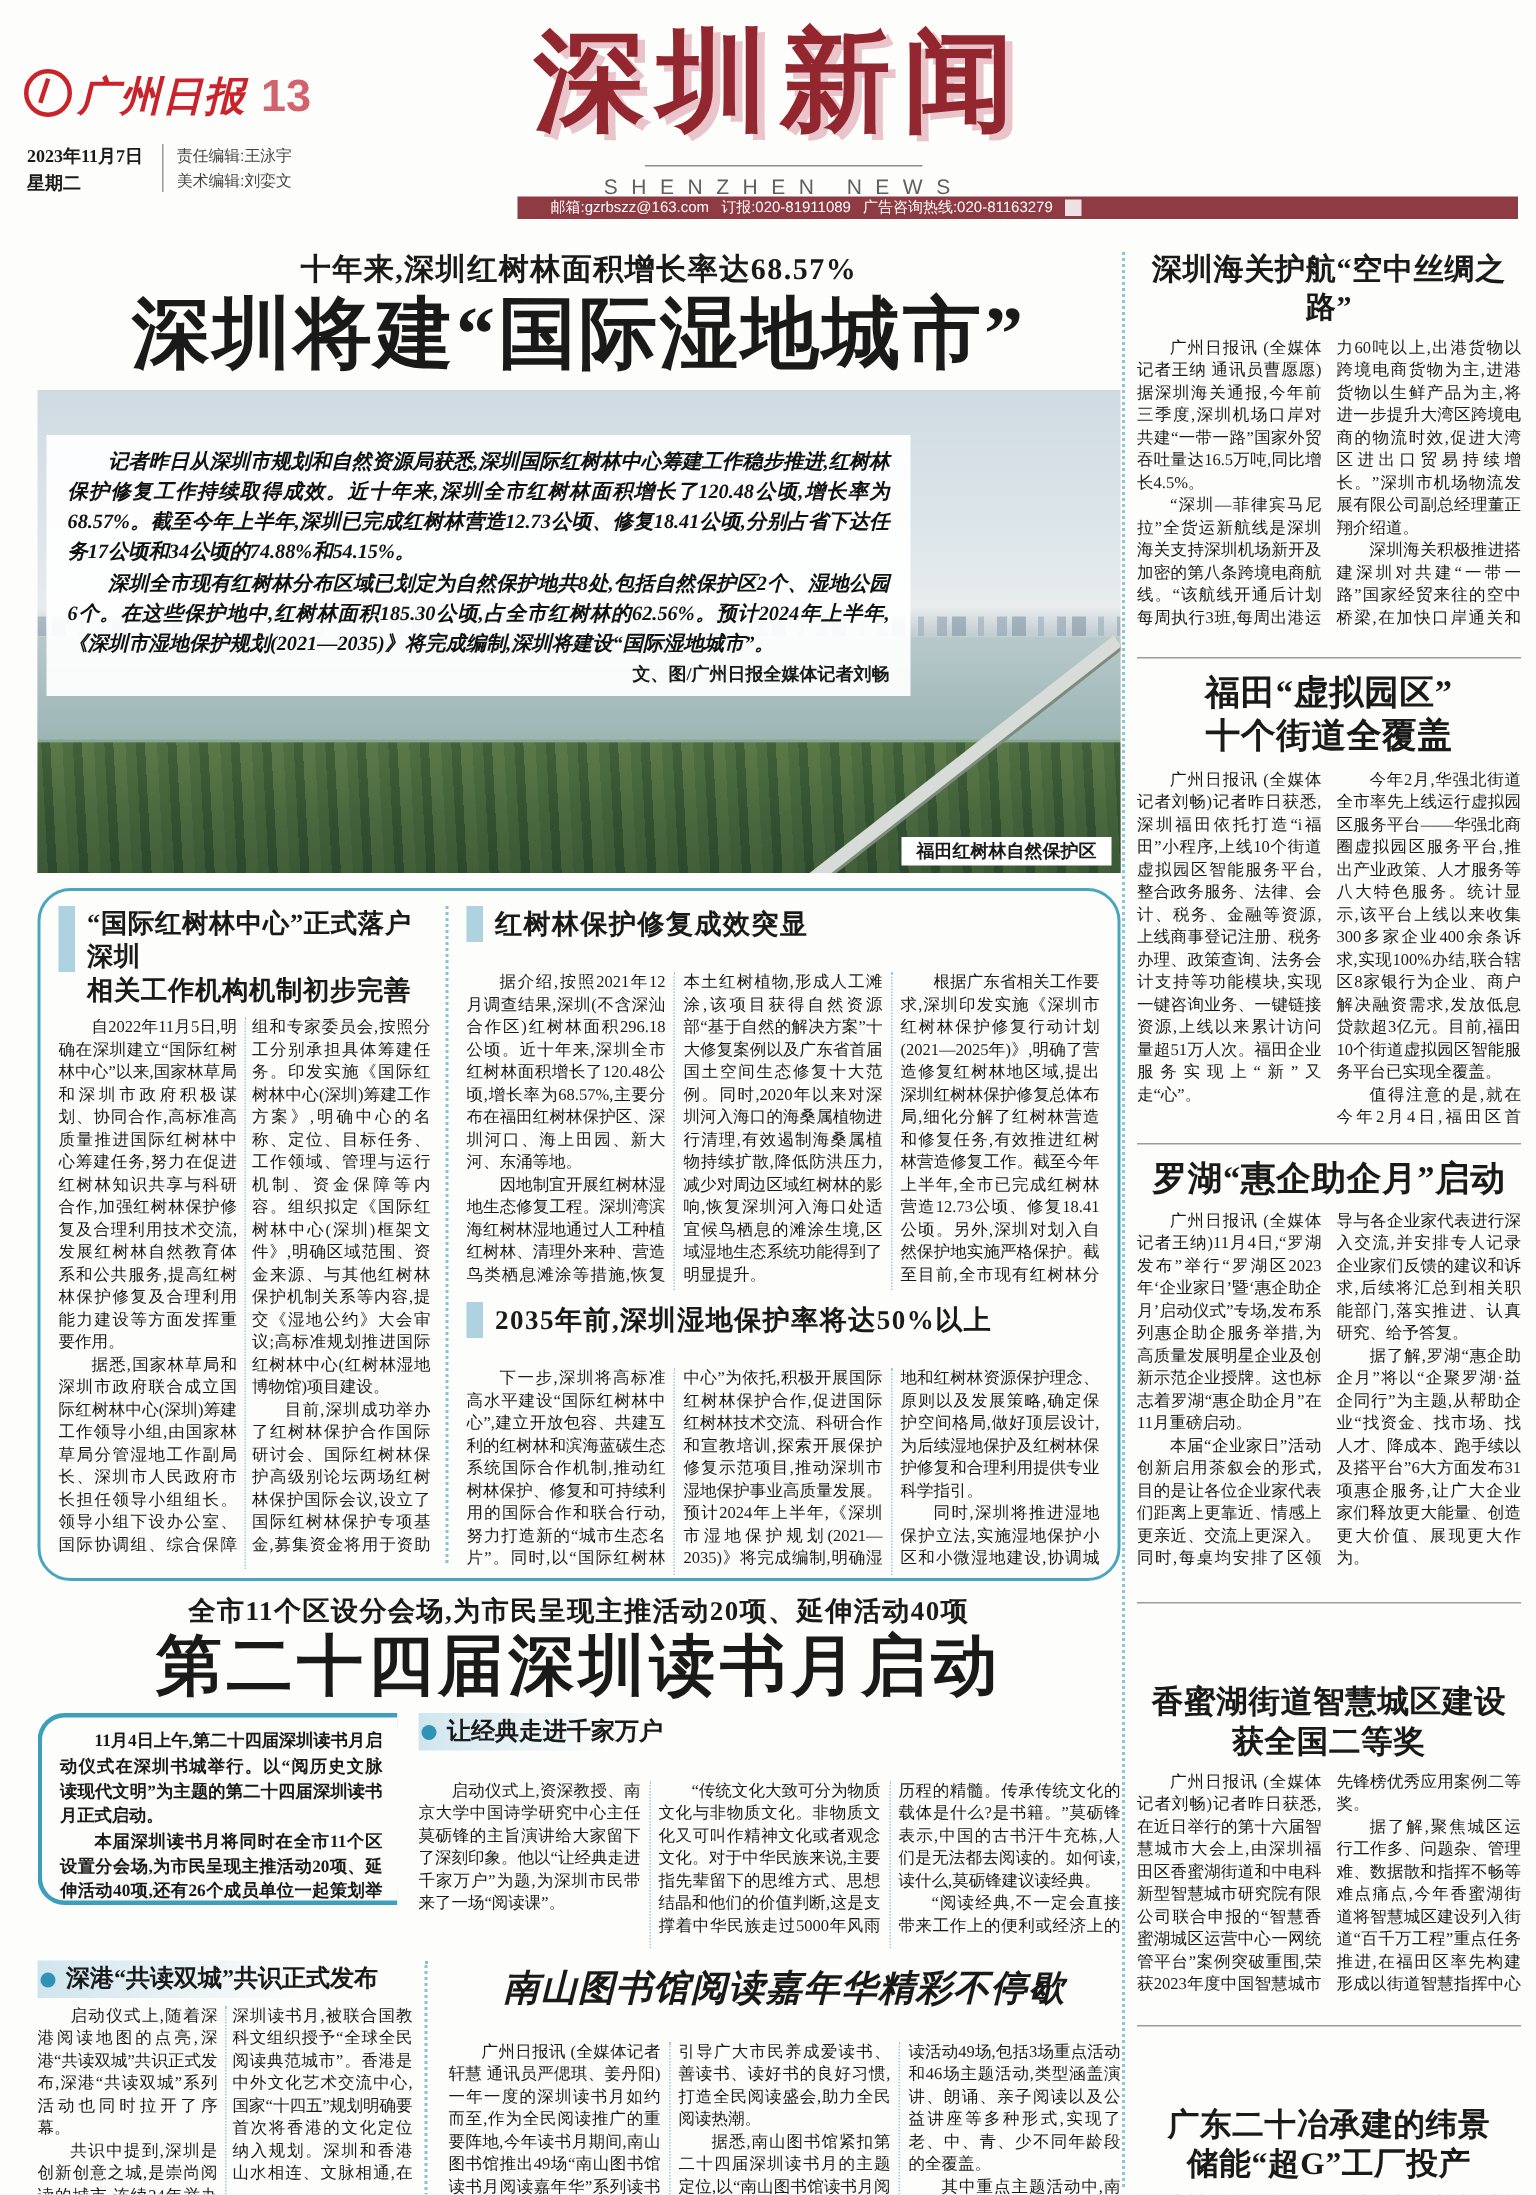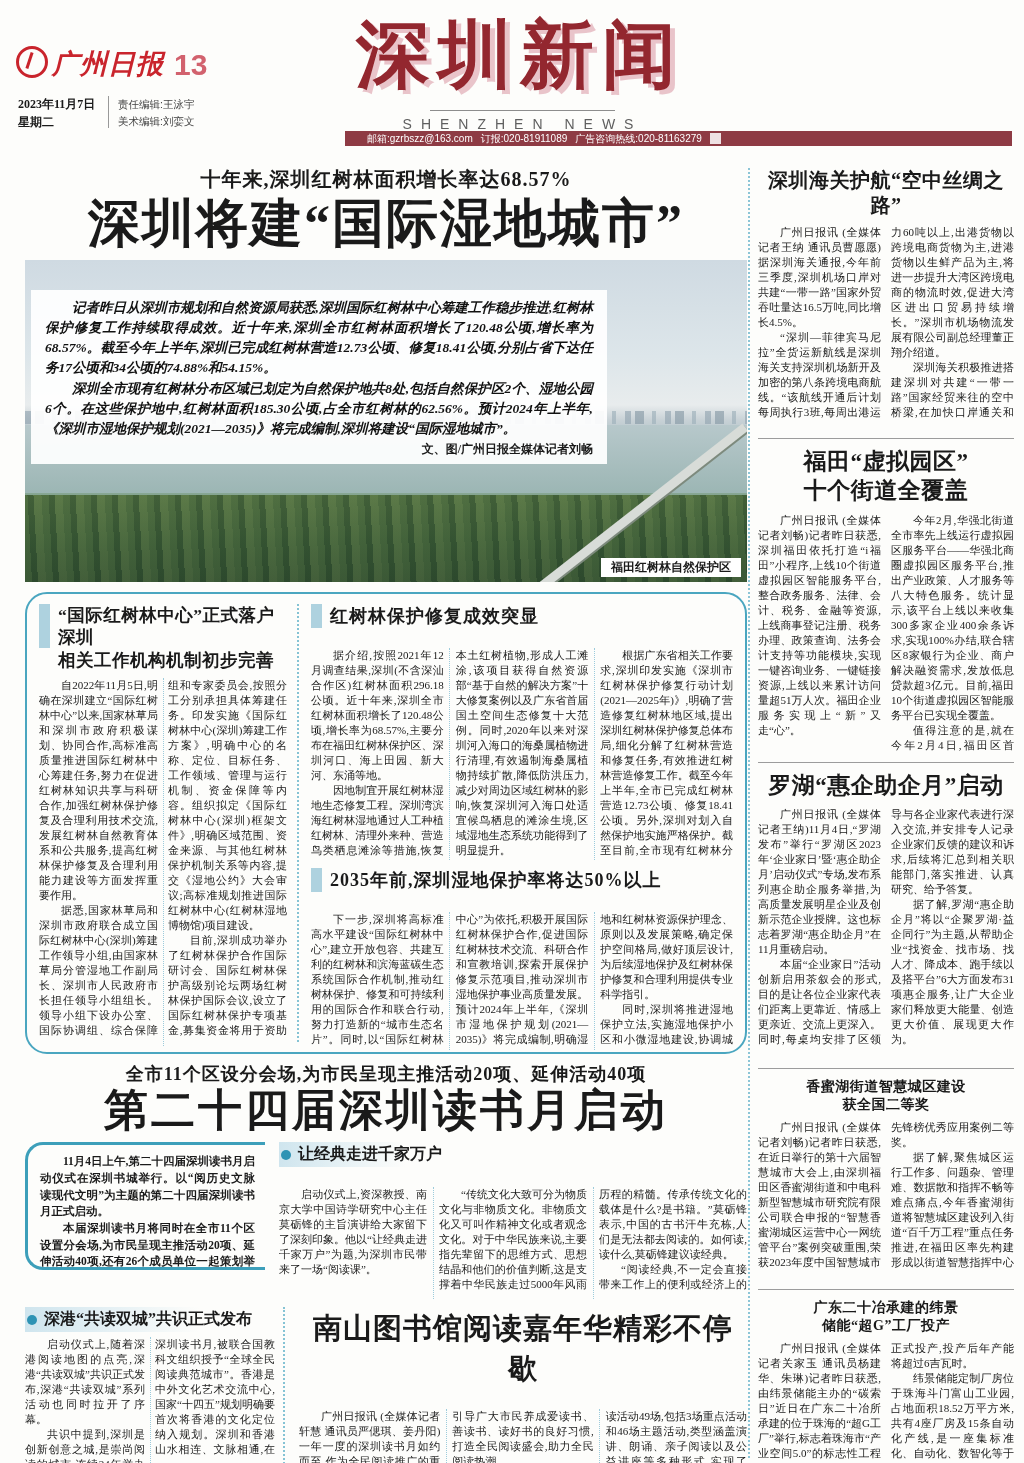--- a/index.html
+++ b/index.html
@@ -58,41 +58,41 @@
   .cols2{column-count:2;column-gap:10px;column-rule:1px dotted #9ccbdb;}
   .cols3{column-count:3;column-gap:12px;column-rule:1px dotted #9ccbdb;margin-top:20px;}
   .h365{height:368px;} .h205{height:212px;} .h148{height:138px;}
 
   
   .vdiv{position:absolute;left:748px;top:168px;height:1290px;border-left:2px dotted #8cc5d6;}
   .sidebar{position:absolute;left:758px;top:168px;width:256px;}
   .sb-art{overflow:hidden;}
   .sb-art + .sb-art{border-top:1px solid #9c9c9c;margin-top:7px;padding-top:9px;}
   .sb-h{text-align:center;font-weight:900;line-height:1.25;margin-bottom:7px;letter-spacing:.5px;}
-  .fs21{font-size:20px;} .fs23{font-size:23px;} .fs22{font-size:14px;}
+  .fs21{font-size:20px;} .fs23{font-size:23px;} .fs22{font-size:21px;margin-top:43px;}
   .sb-body{font-size:11px;line-height:15px;text-align:justify;column-count:2;column-gap:10px;overflow:hidden;}
   .sb-body p{margin:0;text-indent:2em;}
   .hb205{height:206px;} .hb240{height:242px;} .hb255{height:254px;} .hb160{height:162px;} .hb130{height:128px;}
 
   
   .bottom{position:absolute;left:25px;top:1062px;width:722px;}
   .b-kicker{text-align:center;font-size:18px;font-weight:bold;letter-spacing:1px;}
   .b-headline{text-align:center;font-size:44px;font-weight:900;letter-spacing:3px;line-height:1.05;margin-top:2px;}
   .b-row{display:flex;margin-top:8px;}
   .lead2{width:240px;flex:none;border:3px solid #3d9fba;border-right:none;border-radius:18px 0 0 18px;padding:8px 10px 6px 12px;box-sizing:border-box;height:128px;overflow:hidden;}
   .lead2 p{margin:0;font-size:11.5px;line-height:1.45;text-align:justify;text-indent:2em;font-weight:bold;}
   .subcol{flex:1;padding-left:14px;overflow:hidden;}
   .sub-title{display:flex;align-items:center;font-size:16px;font-weight:bold;margin-bottom:5px;
              background:linear-gradient(90deg,#cfe5ee 0%,rgba(255,255,255,0) 75%);padding:2px 6px 2px 0;width:fit-content;}
   .dot{width:10px;height:10px;border-radius:50%;background:#2e93b4;margin:0 7px 0 2px;flex:none;}
   .classic-body{height:112px;}
   .twin{width:250px;flex:none;}
   .twin-body{height:142px;}
   .nanshan{flex:1;padding-left:14px;border-left:2px dotted #85c3d4;margin-left:8px;overflow:hidden;}
-  .ns-h{text-align:center;font-size:29px;font-weight:900;letter-spacing:1px;margin:2px 0 7px;}
+  .ns-h{text-align:center;font-size:24px;font-weight:900;letter-spacing:1px;margin:2px 0 7px;font-style:italic;}
   .ns-body{height:126px;}
 </style>
 </head>
 <body>
 
 <div id="page">
 
   <div class="brand">
     <span class="brand-ring"></span>
     <span class="brand-name">广州日报</span>

